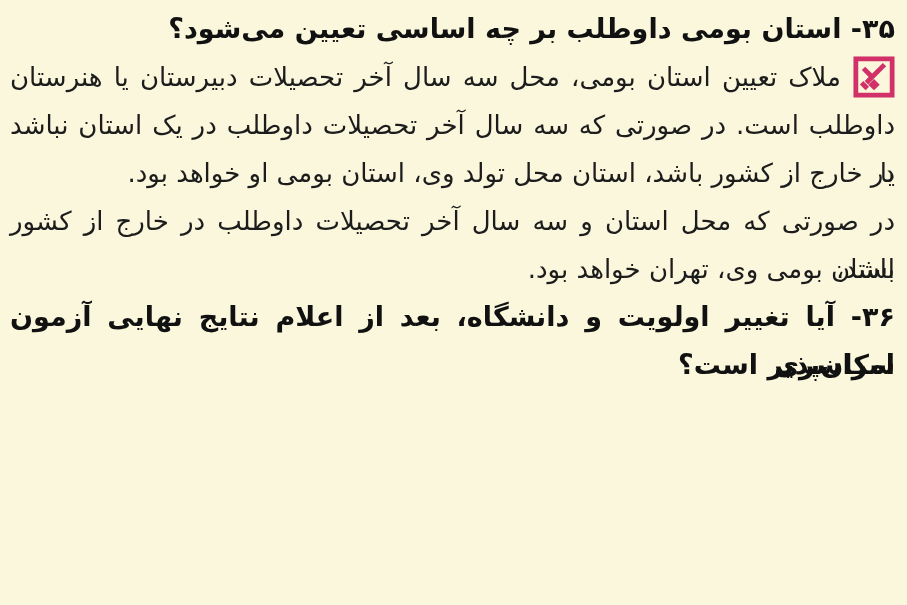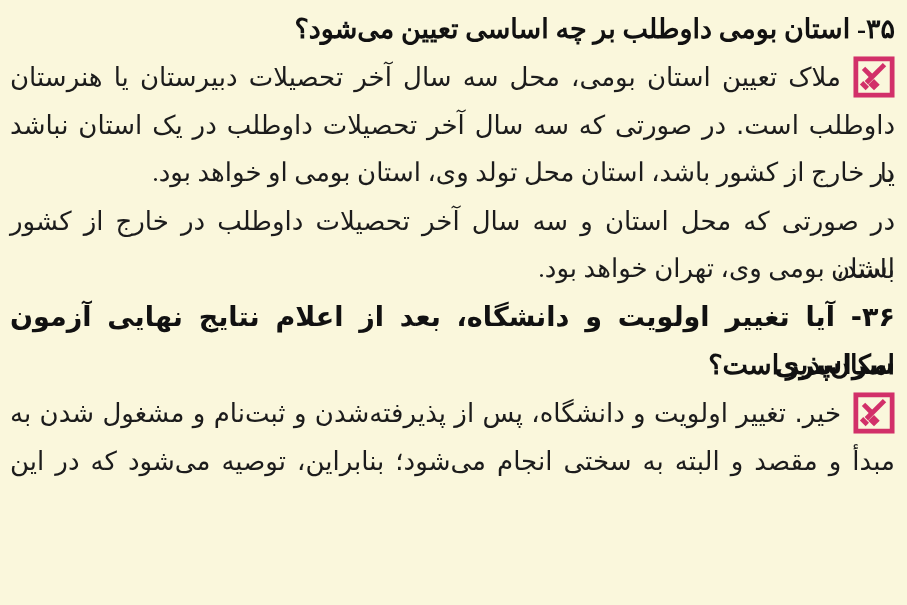--- a/index.html
+++ b/index.html
@@ -29,21 +29,20 @@
   
   .jline {
     white-space: normal;
     text-align: justify;
     text-align-last: justify;
     text-justify: inter-word;
   }
   
   .rline {
     text-align: right;
-    font-family: Liberation Serif, serif;
   }
   .qtitle {
     font-weight: bold;
     font-size: 27px;
     color: #111111;
   }
   .q36-block { }
   .first-line-row {
     display: flex;
     flex-direction: row; 
@@ -89,28 +88,15 @@
     <div class="line jline">در صورتی که محل استان و سه سال آخر تحصیلات داوطلب در خارج از کشور باشد،</div>
     <div class="line rline">استان بومی وی، تهران خواهد بود.</div>
   </div>
 
   <div class="q36-block">
     <div class="line jline qtitle">۳۶- آیا تغییر اولویت و دانشگاه، بعد از اعلام نتایج نهایی آزمون سراسری</div>
     <div class="line rline qtitle">امکان‌پذیر است؟</div>
   </div>
 
   <div>
-    <div class="first-line-row">
-      <span class="ornament">
-        <svg viewBox="0 0 44 44" width="42" height="42" aria-hidden="true">
-          <rect x="3" y="3" width="38" height="38" fill="none" stroke="currentColor" stroke-width="5"></rect>
-          <path d="M33 9 L14 28" fill="none" stroke="currentColor" stroke-width="5"></path>
-          <path d="M11 13 L19 21" fill="none" stroke="currentColor" stroke-width="5"></path>
-          <path d="M22 24 l6 6 l-6 6 l-6 -6 z" fill="currentColor"></path>
-          <path d="M9 28 L15 34" fill="none" stroke="currentColor" stroke-width="5"></path>
-        </svg>
-      </span>
-      <div class="line jline">خیر. تغییر اولویت و دانشگاه، پس از پذیرفته‌شدن و ثبت‌نام و مشغول شدن به</div>
-    </div>
-    <div class="line jline">مبدأ و مقصد و البته به سختی انجام می‌شود؛ بنابراین، توصیه می‌شود که در این</div>
   </div>
 
 </div>
 
 </body></html>

